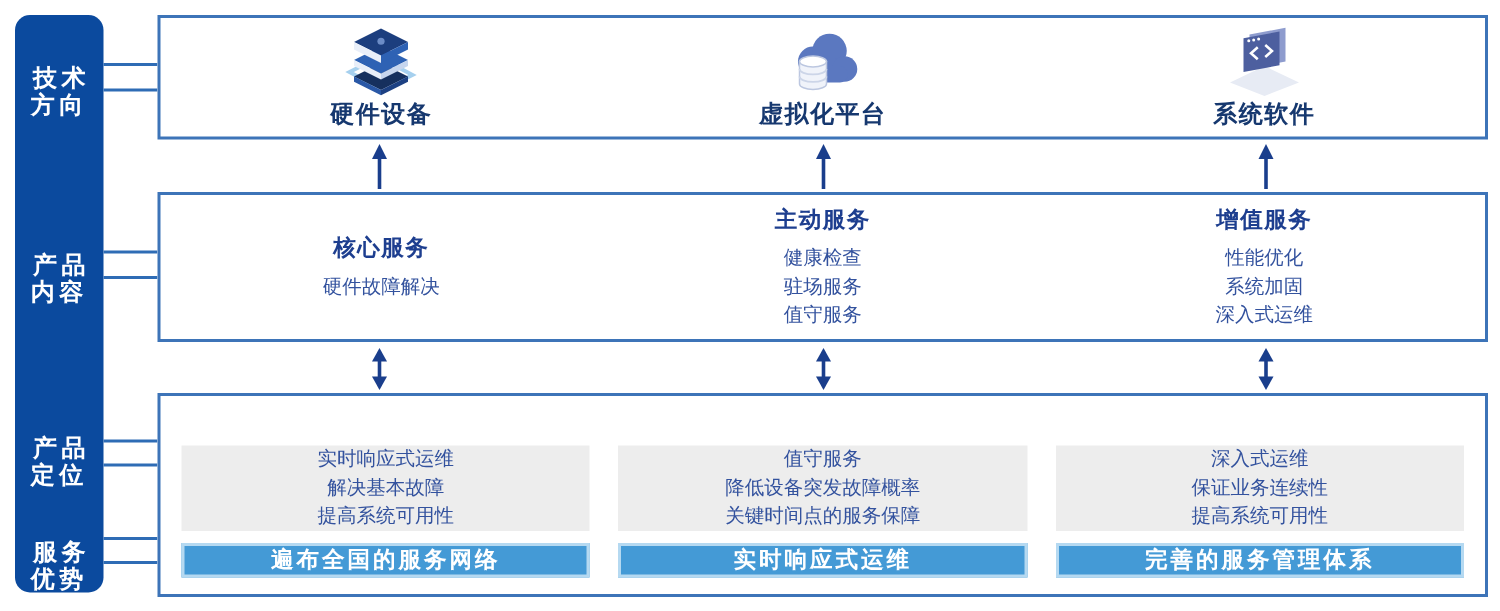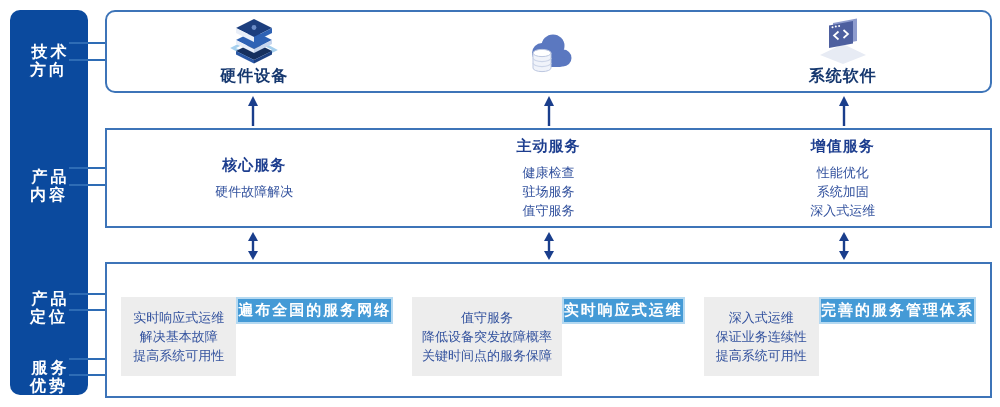--- a/index.html
+++ b/index.html
@@ -2,50 +2,50 @@
 <html style="--sidebar-bg: #0b4a9e; --box-border: #3d74b8; --title-navy: #16386f; --mid-title: #1d3e8f; --body-text: #33529e; --arrow: #1a3e8c; --panel-gray: #ededed; --bar-blue: #449ad6; --bar-border: #b5d9f1; --connector: #2e6cb5;"><head>
 <meta charset="utf-8">
 <style>
   html,body{margin:0;padding:0;background:#fff;}
   .canvas{
     position:relative;width:1000px;height:407px;background:#fff;overflow:hidden;
     font-family:"DejaVu Sans","Liberation Sans",sans-serif;
   }
   
   .sidebar{
-    position:absolute;left:10px;top:10px;width:78px;height:385px;
+    position:absolute;left:10px;top:10px;width:59px;height:385px;
     background:var(--sidebar-bg,#0b4a9e);border-radius:10px;
   }
   .side-label{
     position:absolute;left:0;width:100%;text-align:center;color:#fff;
     font-size:16px;font-weight:bold;line-height:18px;letter-spacing:3px;text-indent:3px;
   }
   
   .conn{position:absolute;left:69px;width:36px;height:2px;background:var(--connector,#2e6cb5);}
   
   .box{
     position:absolute;left:105px;width:887px;box-sizing:border-box;background:#fff;
     border:2px solid var(--box-border,#3d74b8);
   }
-  .top-box{top:10px;height:83px;display:flex;align-items:center;border-radius:10px;}
+  .top-box{top:10px;height:83px;display:flex;align-items:center;}
   .mid-box{top:128px;height:100px;display:flex;}
   .bottom-box{top:262px;height:136px;display:flex;gap:19px;padding:12px 14px;}
   
   .tcol{flex:1;display:flex;flex-direction:column;align-items:center;justify-content:center;}
   .tcol svg{display:block;}
   .tlabel{margin-top:2px;font-size:16px;font-weight:bold;color:var(--title-navy,#16386f);letter-spacing:1px;}
   
   .mcol{flex:1;display:flex;flex-direction:column;align-items:center;justify-content:center;}
   .mtitle{font-size:15px;font-weight:bold;color:var(--mid-title,#1d3e8f);letter-spacing:1px;margin-bottom:7px;}
   .mitem{font-size:13px;color:var(--body-text,#33529e);line-height:19px;}
   
   .arrow-row{position:absolute;left:105px;width:887px;display:flex;}
   .acell{flex:1;display:flex;justify-content:center;align-items:center;}
   
-  .bcol{flex:1;display:flex;margin-top:21px;}
+  .bcol{flex:1;display:flex;flex-direction:column;margin-top:21px;}
   .gray-panel{
     flex:1;background:var(--panel-gray,#ededed);display:flex;flex-direction:column;
     align-items:center;justify-content:center;margin-bottom:8px;
   }
   .gline{font-size:13px;color:var(--body-text,#33529e);line-height:19px;}
   .blue-bar{
     height:23px;background:var(--bar-blue,#449ad6);border:2px solid var(--bar-border,#b5d9f1);
     color:#fff;font-size:15px;font-weight:bold;letter-spacing:2px;
     display:flex;align-items:center;justify-content:center;
   }
@@ -105,20 +105,21 @@
       <svg width="54" height="48" viewBox="0 0 54 48">
         <circle cx="21" cy="25" r="10" fill="#5b78c0"></circle>
         <circle cx="32" cy="18" r="11.5" fill="#5b78c0"></circle>
         <circle cx="42" cy="30" r="8.5" fill="#5b78c0"></circle>
         <rect x="16" y="28" width="28" height="11" rx="5" fill="#5b78c0"></rect>
         <path d="M12 25 v15 a9 3.6 0 0 0 18 0 v-15 z" fill="#f0f3fa" stroke="#bcc7e0" stroke-width="1"></path>
         <ellipse cx="21" cy="25" rx="9" ry="3.6" fill="#ffffff" stroke="#bcc7e0" stroke-width="1"></ellipse>
         <path d="M12 30 a9 3.6 0 0 0 18 0" fill="none" stroke="#ccd5e8" stroke-width="1.2"></path>
         <path d="M12 35 a9 3.6 0 0 0 18 0" fill="none" stroke="#ccd5e8" stroke-width="1.2"></path>
       </svg>
+      <div class="tlabel">虚拟化平台</div>
     </div>
     <div class="tcol">
       <svg width="54" height="48" viewBox="0 0 54 48">
         <polygon points="27,28 50,39 27,48 4,39" fill="#e7ebf4"></polygon>
         <polygon points="17,7 41,2.5 41,25 17,29.5" fill="#8e9cce"></polygon>
         <polygon points="13,9.5 37,5 37,27.5 13,32" fill="#4d5f9f"></polygon>
         <circle cx="16.5" cy="11.2" r="1" fill="#fff"></circle>
         <circle cx="19.8" cy="10.6" r="1" fill="#fff"></circle>
         <circle cx="23.1" cy="10" r="1" fill="#fff"></circle>
         <path d="M22.5 15.5 l-4.5 4 4.5 4" fill="none" stroke="#ffffff" stroke-width="1.7"></path>

